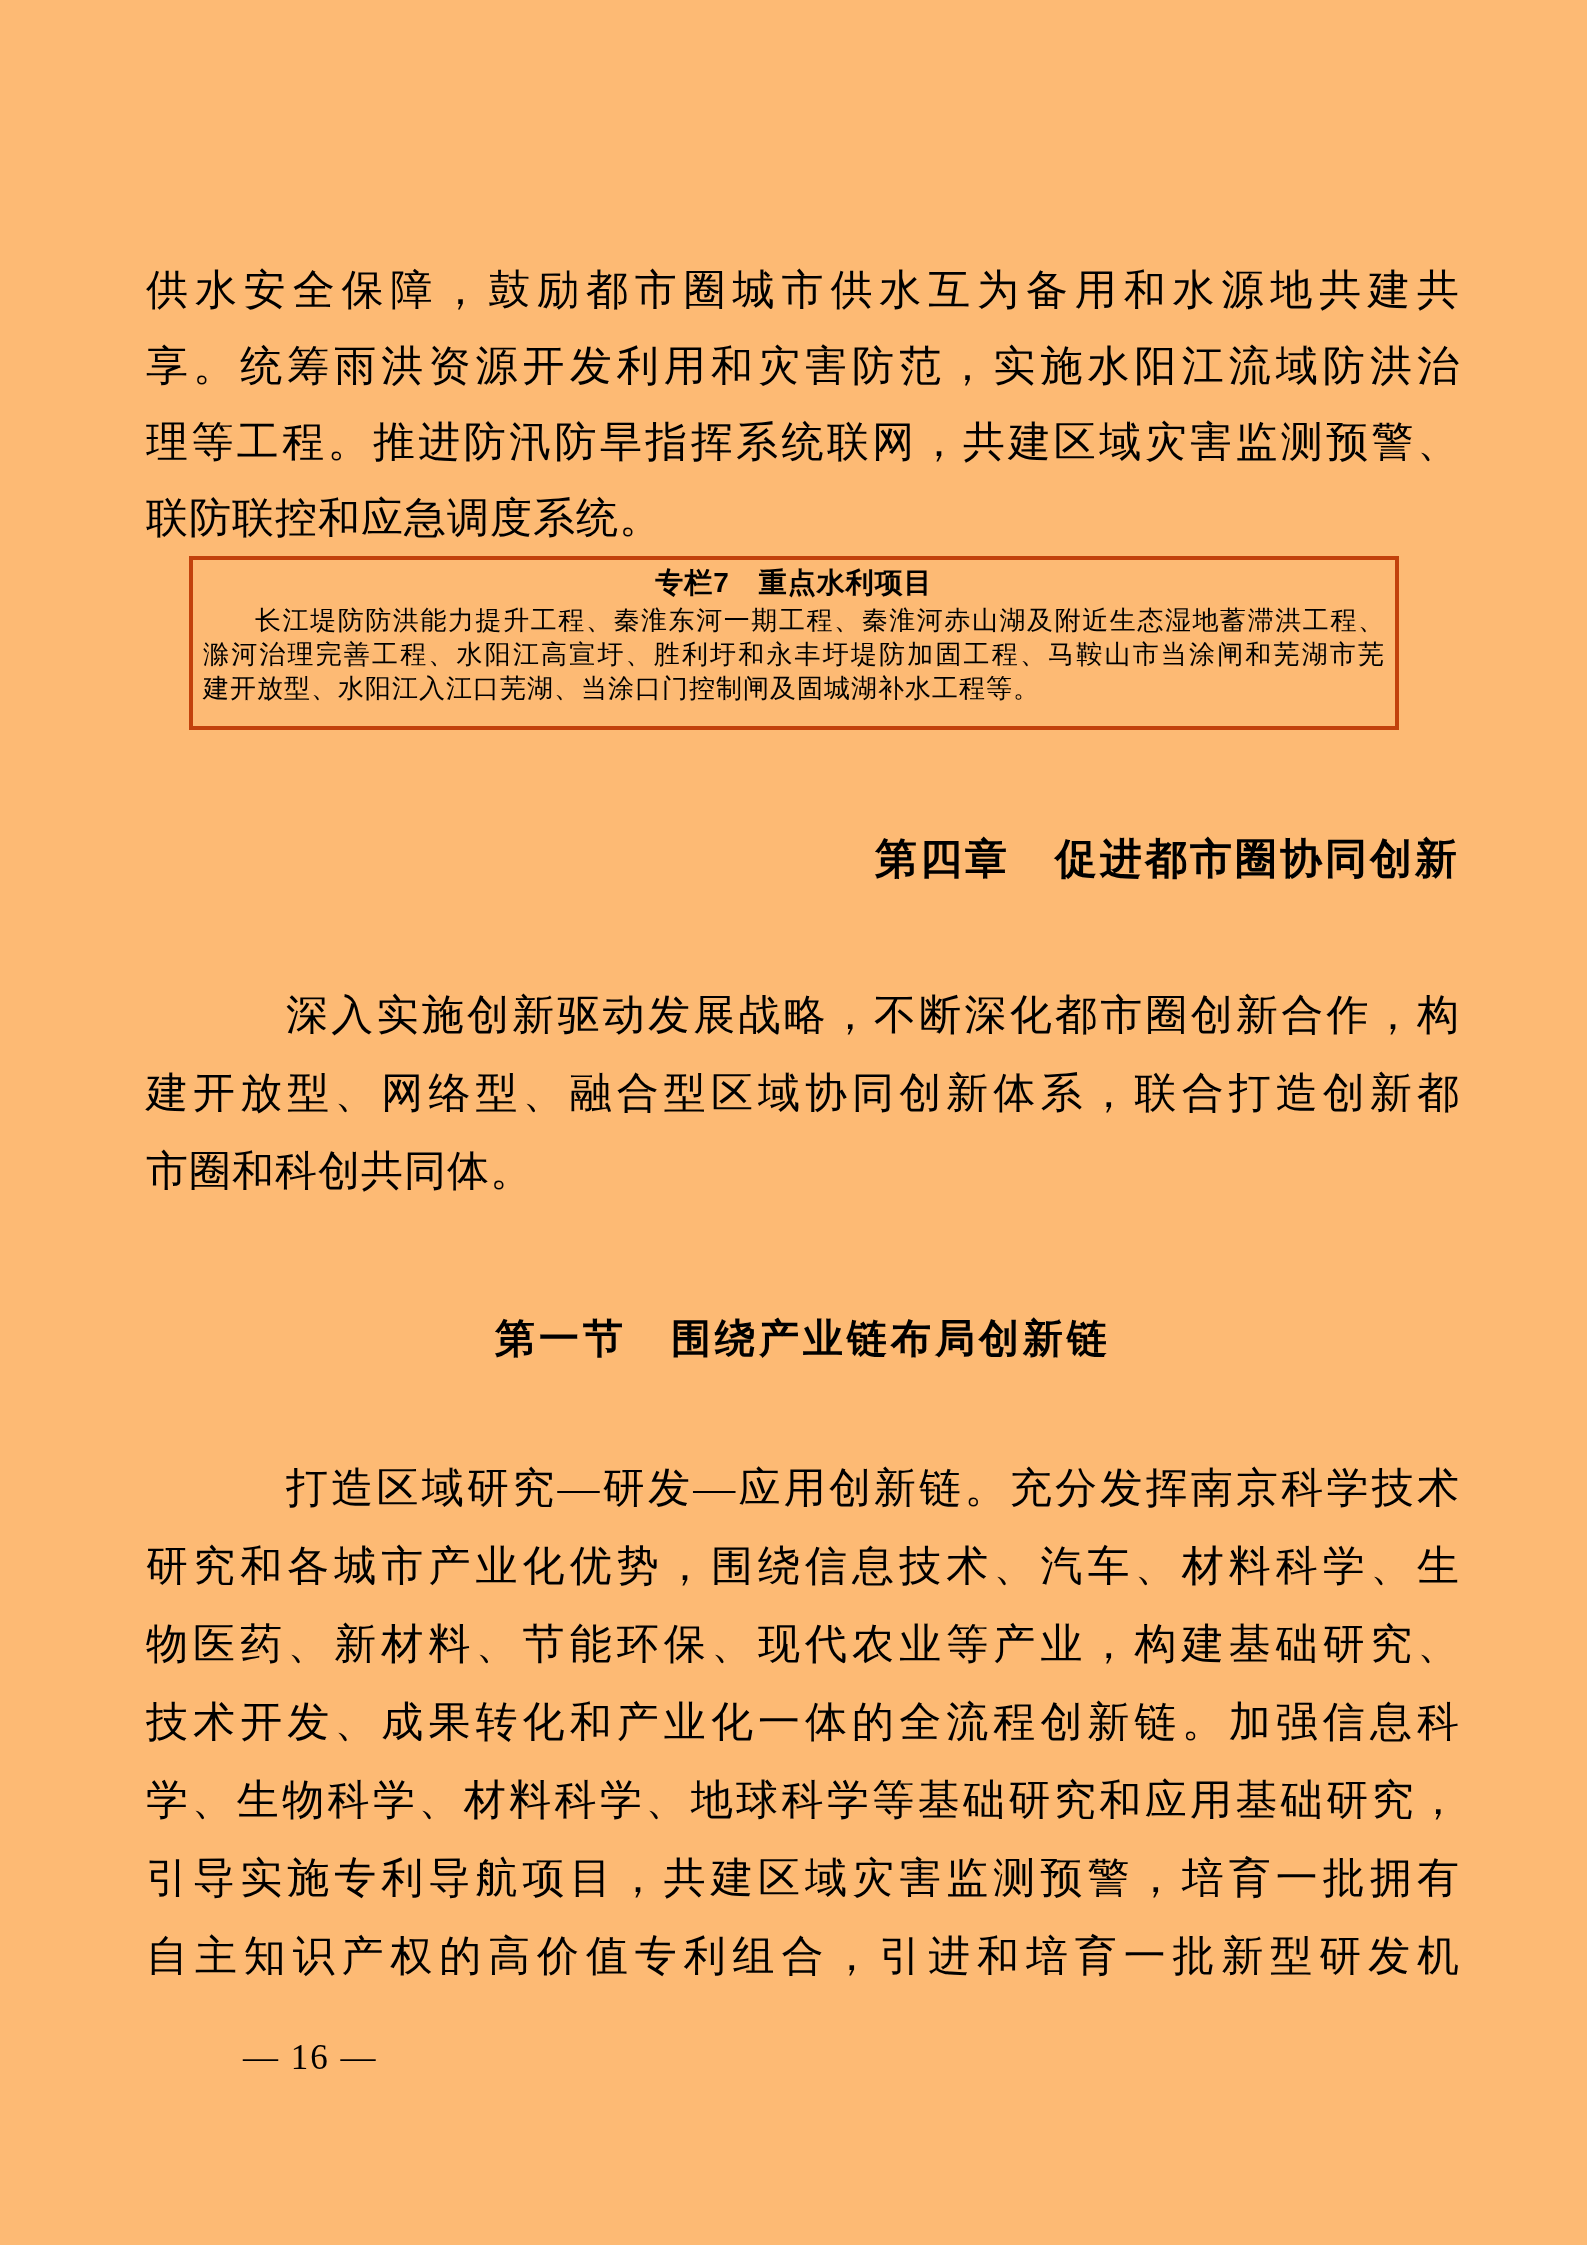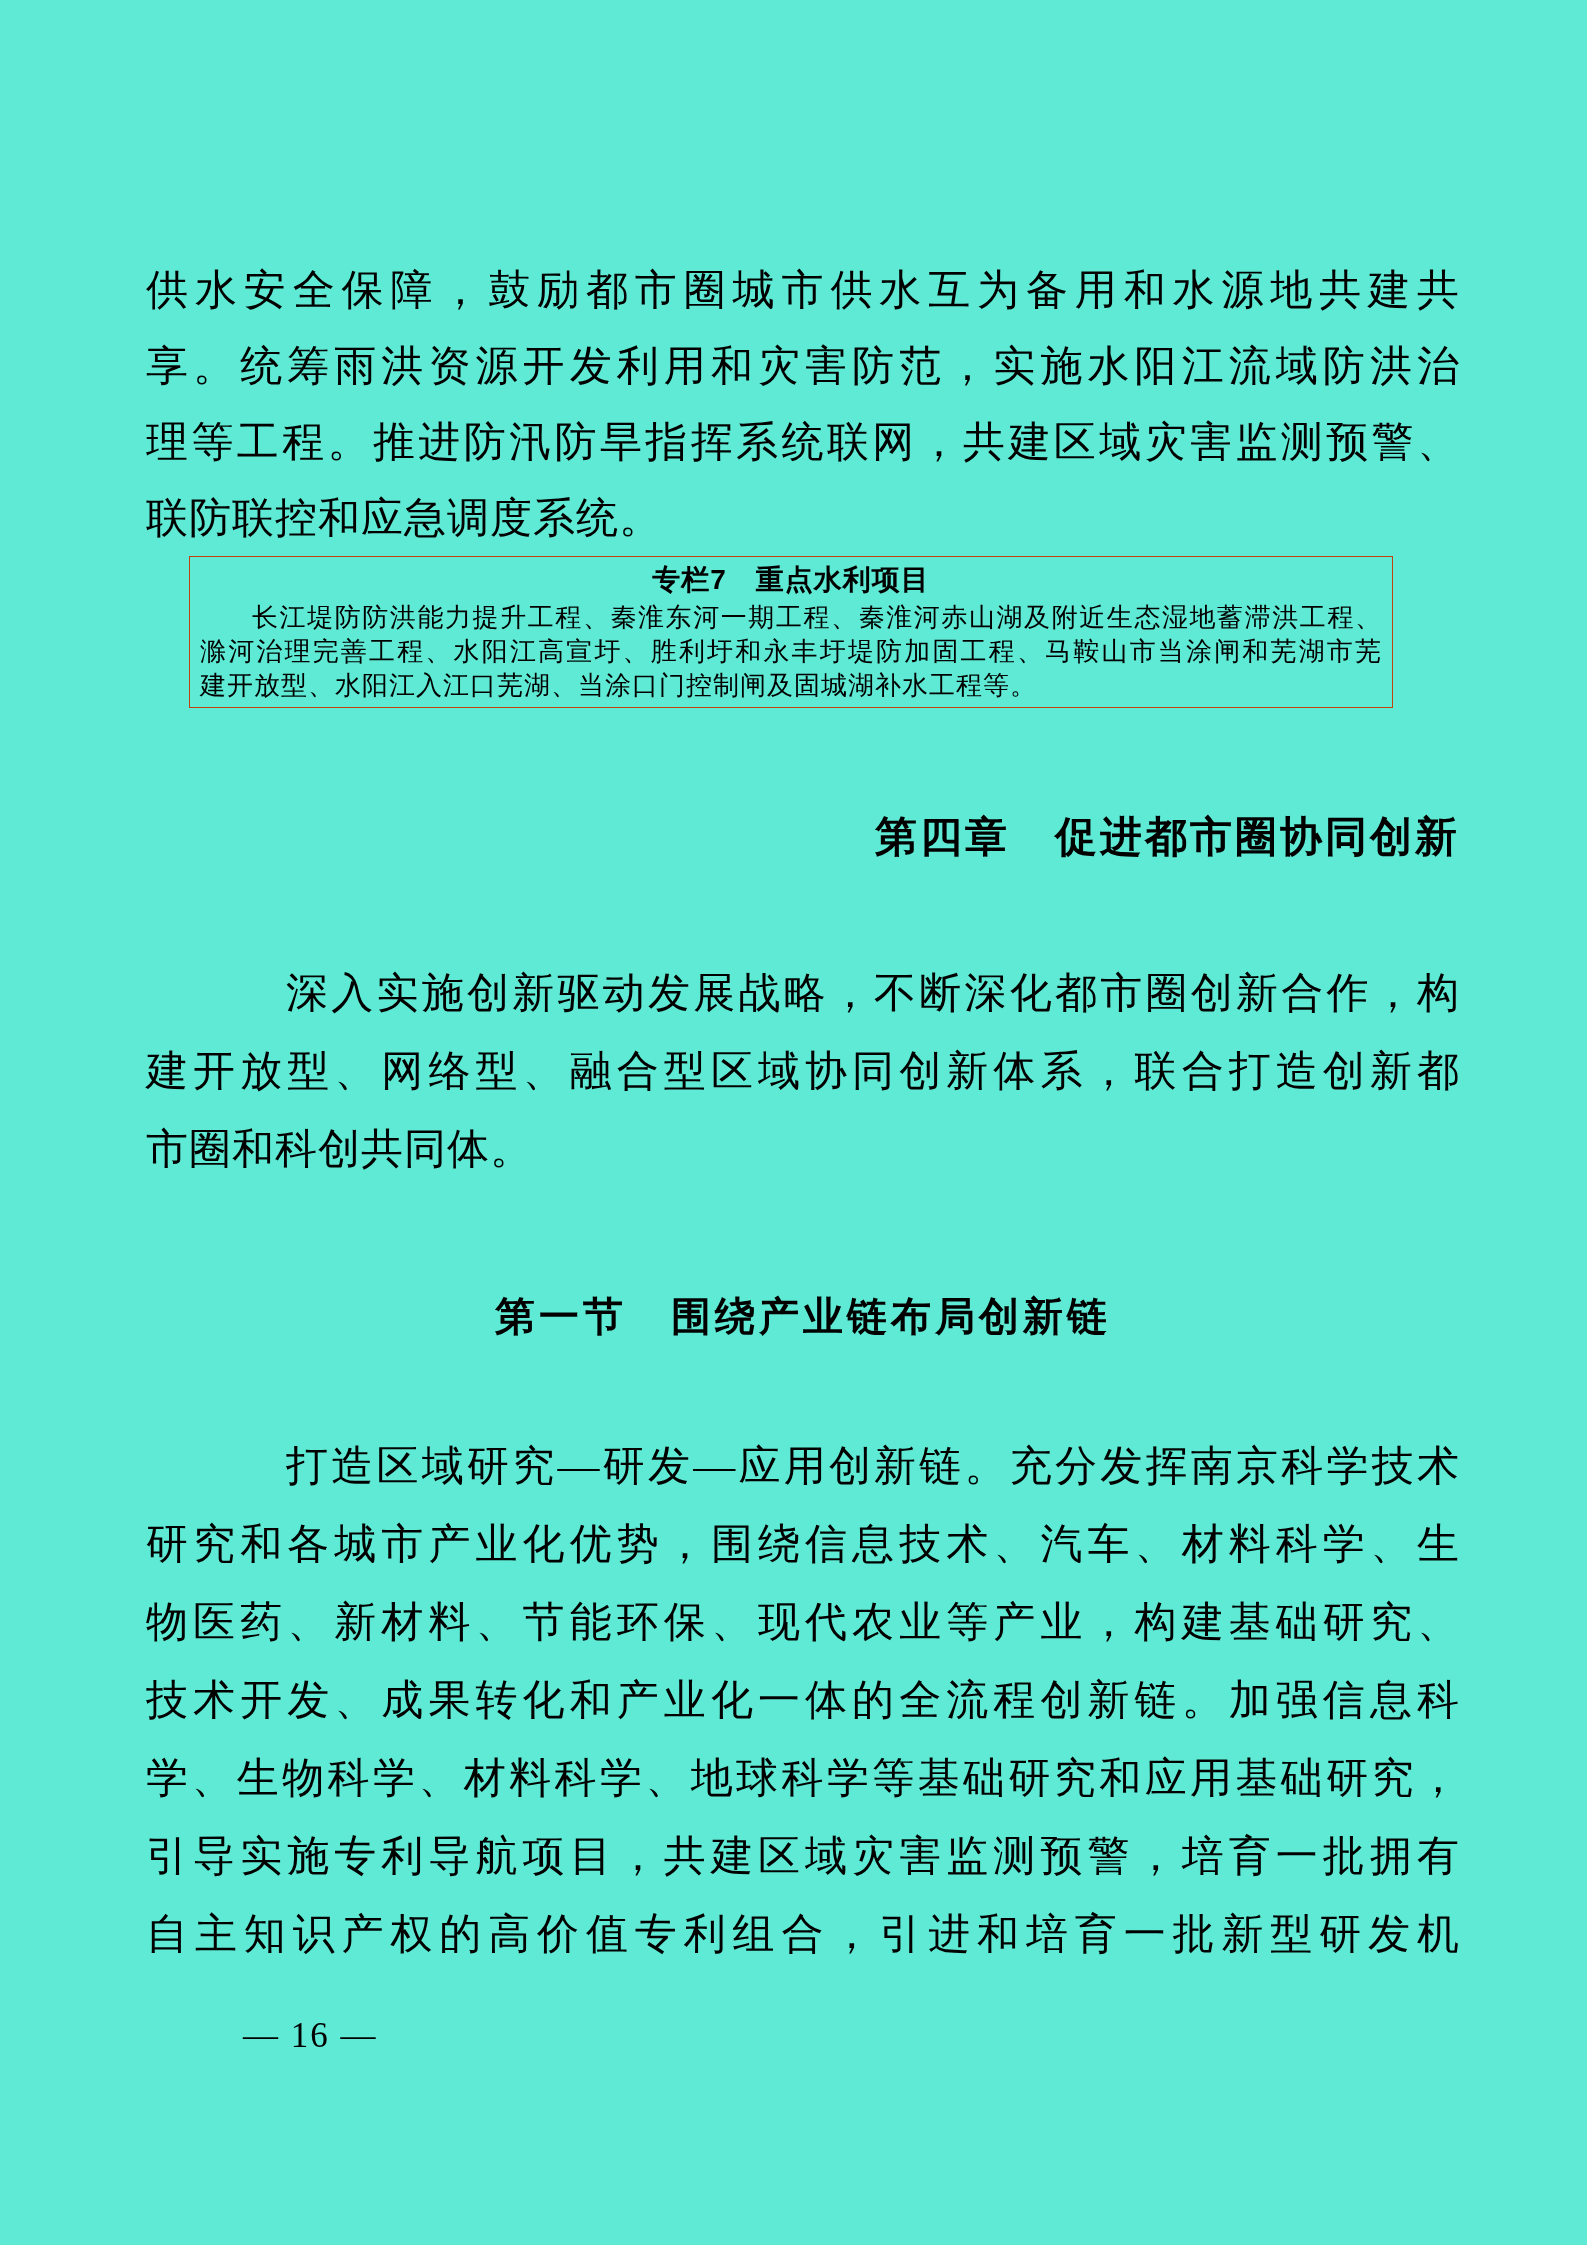--- a/index.html
+++ b/index.html
@@ -3,43 +3,43 @@
 <meta charset="utf-8">
 <style>
   html, body { margin: 0; padding: 0; }
   body {
     width: 1587px; height: 2245px;
     background: #ffffff;
     color: #000000;
     font-family: "Liberation Serif", "DejaVu Serif", serif;
     overflow: hidden;
   }
-  .page { position: relative; width: 1587px; height: 2245px; background: #5eead4; }
+  .page { position: relative; width: 1587px; height: 2245px; background: #fdba74; }
   .content { padding-left: 146px; padding-right: 127px; }
 
   
   .bodyline {
     font-size: 42px;
     line-height: 76px;
     letter-spacing: 1px;
     text-align: justify;
     text-align-last: justify;
     white-space: nowrap;
   }
   .para2 .bodyline, .para3 .bodyline { line-height: 78px; white-space: normal; }
   .bodyline.lastline { text-align-last: left; }
   .bodyline.firstindent { text-indent: 140px; }
 
   
   .callout {
     margin-left: 43px;
     width: 1182px;
-    border: 1px solid #c2410c;
+    border: 4px solid #c2410c;
     margin-top: 0;
-    padding: 2px 10px 4px 10px;
+    padding: 2px 10px 20px 10px;
   }
   .box-title {
     font-family: "Liberation Sans", "DejaVu Sans", sans-serif;
     font-weight: bold;
     font-size: 28px;
     line-height: 42px;
     text-align: center;
     letter-spacing: 1px;
   }
   .box-line {

